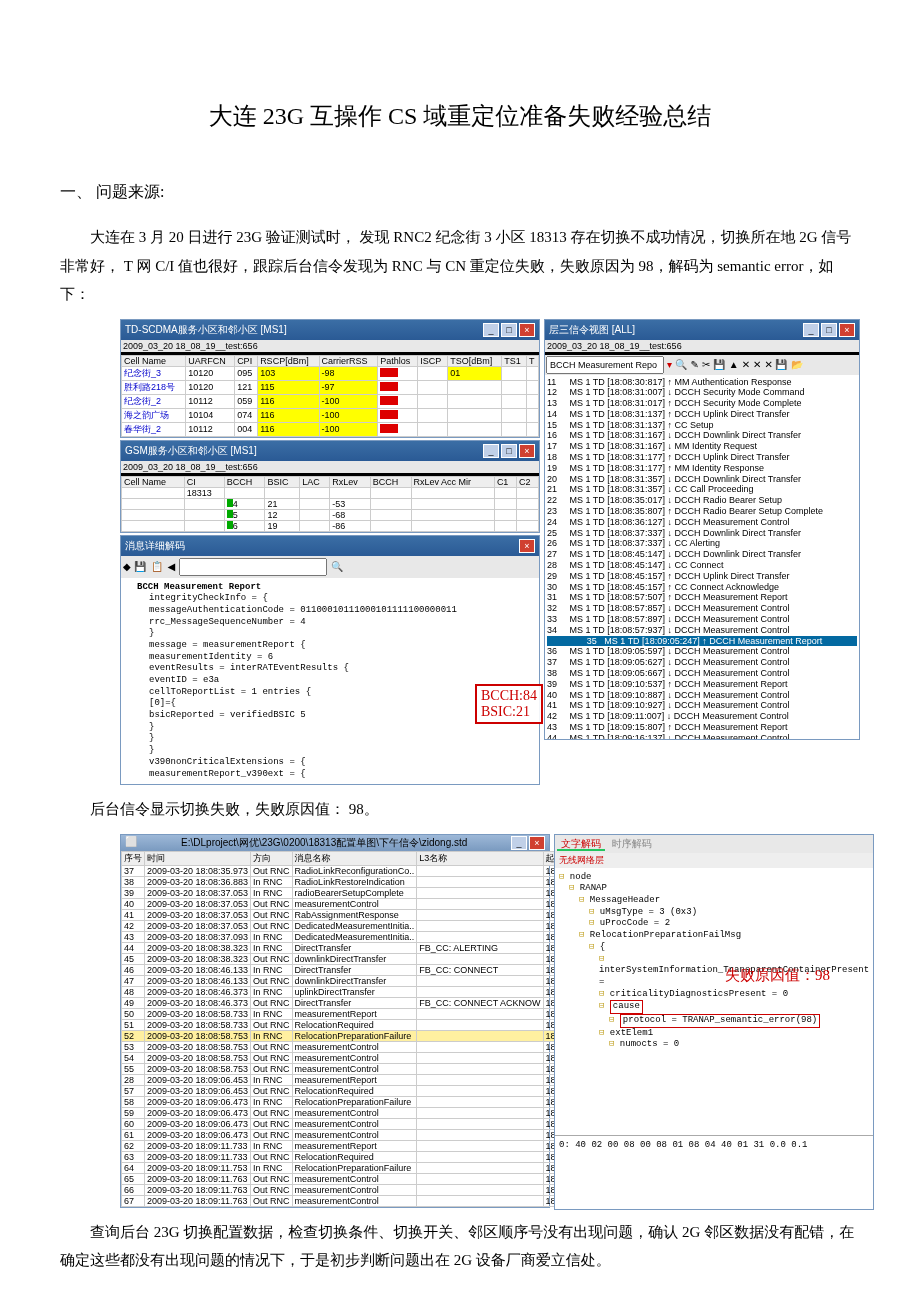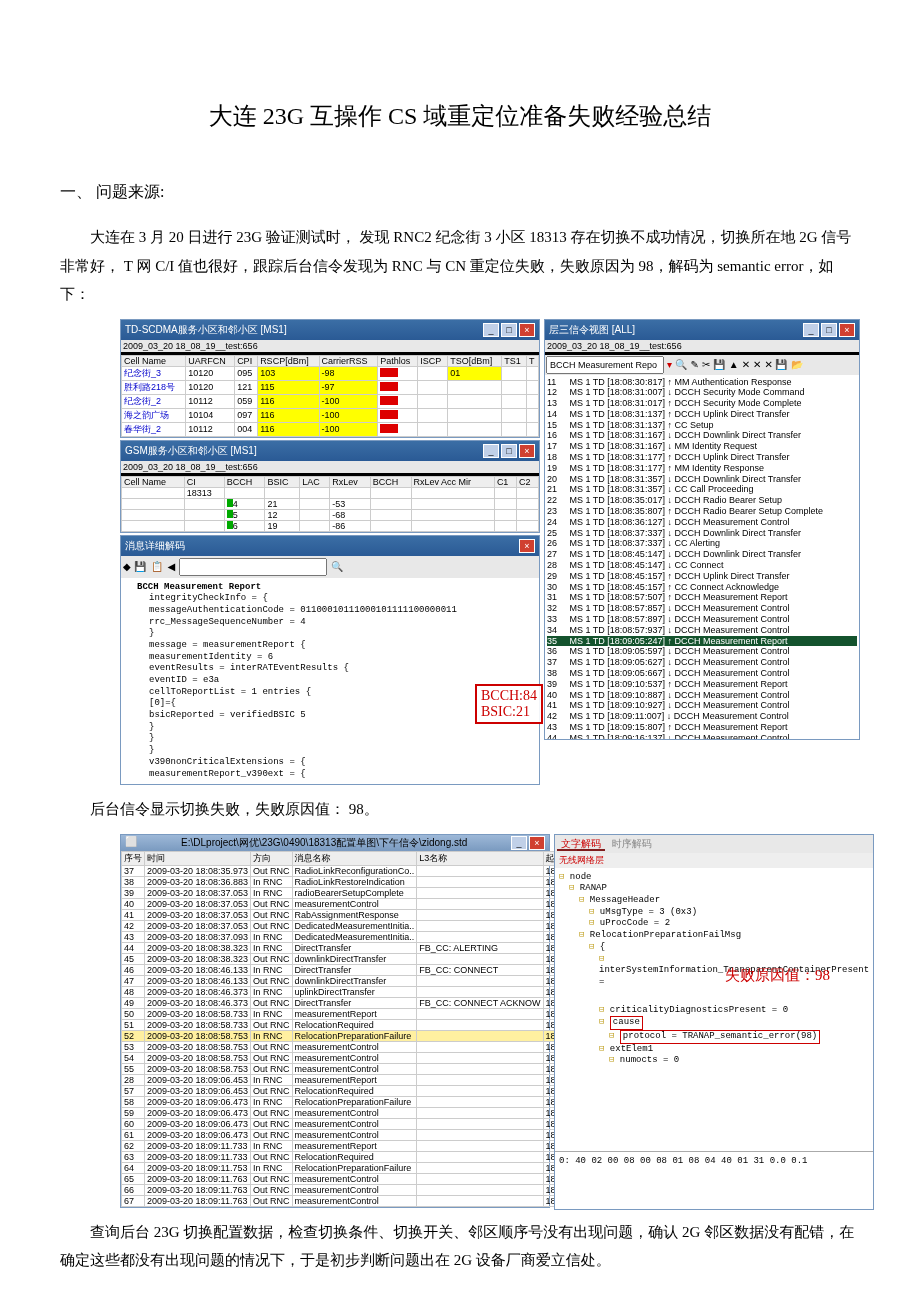--- a/index.html
+++ b/index.html
@@ -17,21 +17,21 @@
 .panel { border:1px solid #7a9ac0; background:#fff; }
 .th { background:#e8e8e8; border-bottom:3px solid #000000; font-size:9px; padding:1px 2px; }
 table.grid { border-collapse:collapse; font-size:9px; width:100%; }
 table.grid td, table.grid th { border:1px solid #ccc; padding:0 2px; white-space:nowrap; }
 table.grid th { background:#eee; font-weight:normal; text-align:left; }
 .blue { color:#0000cc; }
 .redbox { background:#d00; color:#d00; display:inline-block; width:18px; height:9px; }
 .greenbox { width:6px; height:8px; background:#0a0; display:inline-block; }
 .tree { font-family:Liberation Mono, monospace; font-size:9px; padding:4px; line-height:1.3; }
 .tree .ind1{padding-left:12px}.tree .ind2{padding-left:24px}
-.hl { background:#14532d; color:#fff; }
+.hl { background:#0369a1; color:#fff;text-align:center; }
 .annot { position:relative; }
 .boxannot { position:absolute; border:2px solid #c00; color:#c00; font-size:14px; font-family:"SimSun"; padding:2px 4px; background:rgba(255,255,255,0.9); font-weight:normal; }
 .folder{color:#c0a020}
 .row-hl{background:#fff0a0}
 </style>
 </head>
 <body>
 
 <div class="page">
   <div class="title">大连 23G 互操作 CS 域重定位准备失败经验总结</div>
@@ -99,21 +99,21 @@
                 <td style="background:#ff0;color:#000">-100</td>
                 <td><span class="redbox"></span></td>
                 <td></td>
                 <td></td>
                 <td></td>
                 <td></td>
               </tr>
               <tr>
                 <td class="blue">海之韵广场</td>
                 <td>10104</td>
-                <td>097</td>
+                <td>074</td>
                 <td style="background:#ff0">116</td>
                 <td style="background:#ff0;color:#000">-100</td>
                 <td><span class="redbox"></span></td>
                 <td></td>
                 <td></td>
                 <td></td>
                 <td></td>
               </tr>
               <tr>
                 <td class="blue">春华街_2</td>
@@ -313,21 +313,21 @@
     </div>
   </div>
 
   <div class="para" style="text-indent:2em">后台信令显示切换失败，失败原因值：    98。</div>
 
   <div class="shot annot" style="display:flex;gap:4px;">
     <div style="width:430px">
       <div class="panel">
         <div style="background:linear-gradient(#9db8d8,#7a9ac0);color:#000;padding:1px 4px;display:flex;justify-content:space-between">
           <span>⬜</span>
-          <span>E:\DLproject\网优\23G\0490\18313配置单图\下午信令\zidong.std</span>
+          <span>E:\DLproject\网优\23G\0200\18313配置单图\下午信令\zidong.std</span>
           <span class="winctl">
               <span>_</span>
               <span class="x">×</span>
             </span>
         </div>
         <table class="grid" id="msgtbl">
             <tbody>
               <tr>
                 <th>序号</th>
                 <th>时间</th>
@@ -616,34 +616,34 @@
                 <td>18313</td>
                 <td>IMSI</td>
               </tr>
             </tbody>
           </table>
       </div>
     </div>
     <div style="flex:1;position:relative">
       <div class="panel" style="height:100%;">
         <div style="background:#e8e8e8;padding:2px">
-          <span style="color:#c00;border-bottom:2px solid #7f1d1d;padding:0 4px">文字解码</span>
+          <span style="color:#c00;border-bottom:2px solid #22c55e;padding:0 4px">文字解码</span>
           <span style="color:#888;padding:0 4px">时序解码</span>
         </div>
         <div style="background:#eee;padding:1px 4px;color:#c00;font-size:9px">无线网络层</div>
         <div class="tree" id="rtree">
             <div style="padding-left: 0px;"><span class="folder">⊟</span> <span>node</span></div>
             <div style="padding-left: 10px;"><span class="folder">⊟</span> <span>RANAP</span></div>
             <div style="padding-left: 20px;"><span class="folder">⊟</span> <span>MessageHeader</span></div>
             <div style="padding-left: 30px;"><span class="folder">⊟</span> <span>uMsgType = 3 (0x3)</span></div>
             <div style="padding-left: 30px;"><span class="folder">⊟</span> <span>uProcCode = 2</span></div>
             <div style="padding-left: 20px;"><span class="folder">⊟</span> <span>RelocationPreparationFailMsg</span></div>
             <div style="padding-left: 30px;"><span class="folder">⊟</span> <span>{</span></div>
             <div style="padding-left: 40px;"><span class="folder">⊟</span> <span>interSystemInformation_TransparentContainerPresent =</span></div>
-            <div style="padding-left: 40px; margin-top: 16px;"><span class="folder">⊟</span> <span>criticalityDiagnosticsPresent = 0</span></div>
+            <div style="padding-left: 40px;"><span class="folder">⊟</span> <span>criticalityDiagnosticsPresent = 0</span></div>
             <div style="padding-left: 40px;"><span class="folder">⊟</span> <span style="border:1px solid #c00;display:inline-block;padding:0 2px">cause</span></div>
             <div style="padding-left: 50px;"><span class="folder">⊟</span> <span style="border:1px solid #c00;display:inline-block;padding:0 2px">protocol = TRANAP_semantic_error(98)</span></div>
             <div style="padding-left: 40px;"><span class="folder">⊟</span> <span>extElem1</span></div>
             <div style="padding-left: 50px;"><span class="folder">⊟</span> <span>numocts = 0</span></div>
           </div>
         <div class="boxannot" style="right:40px;top:130px;border:none;background:transparent;font-size:15px;color:#c00">失败原因值：98</div>
         <div style="border-top:1px solid #aaa;font-family:'Courier New';font-size:9px;padding:4px;color:#000;margin-top:80px">0: 40 02 00 08 00 08 01 08 04 40 01 31        0.0    0.1</div>
       </div>
     </div>
   </div>

